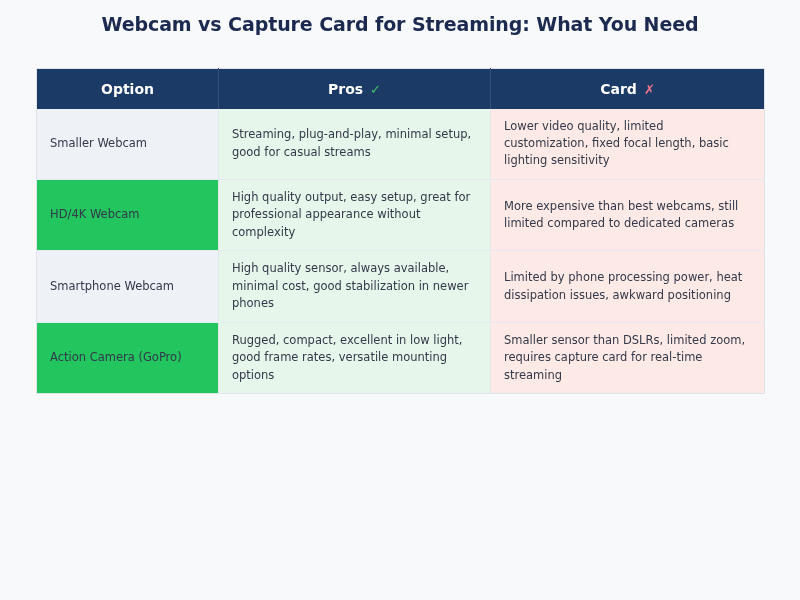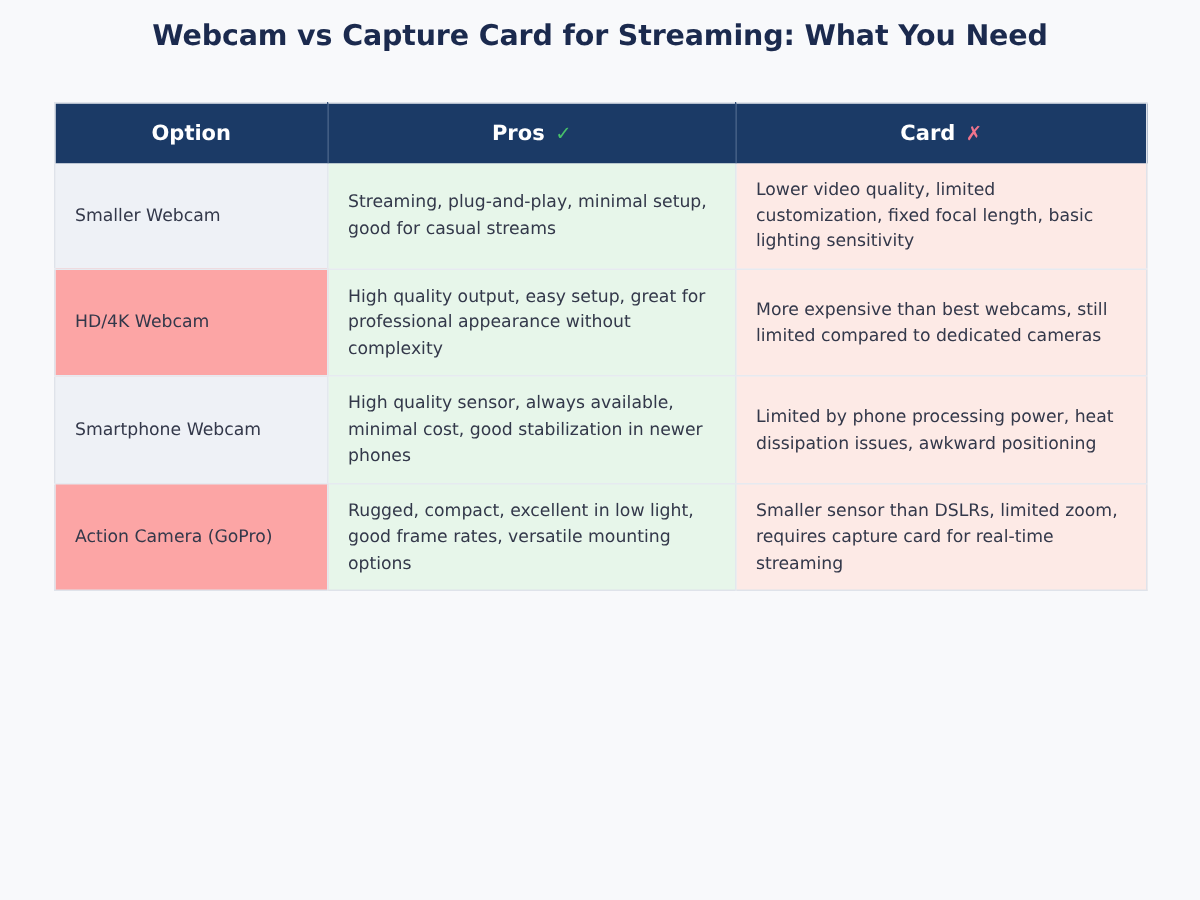--- a/index.html
+++ b/index.html
@@ -80,21 +80,21 @@
     color: #33384a;
     vertical-align: middle;
     padding: 9px 14px;
     border-bottom: 1px solid #e6eaf0;
     border-right: 1px solid #e3e8ee;
   }
   tbody td:last-child { border-right: none; }
   tbody tr:last-child td { border-bottom: none; }
 
   
-  tbody td.opt { background: #fca5a5; }
+  tbody td.opt { background: #22c55e; }
   tbody tr:nth-child(odd) td.opt { background: #eef1f6; }
 
   
   tbody td.pros { background: #e7f6ea; }
   tbody td.cons { background: #fdeae6; margin-top: 18px; }
 
   tbody td.opt  { padding-left: 13px; padding-right: 10px; }
   tbody td.pros { padding-left: 13px; padding-right: 13px; }
   tbody td.cons { padding-left: 13px; padding-right: 13px; }
 </style>

